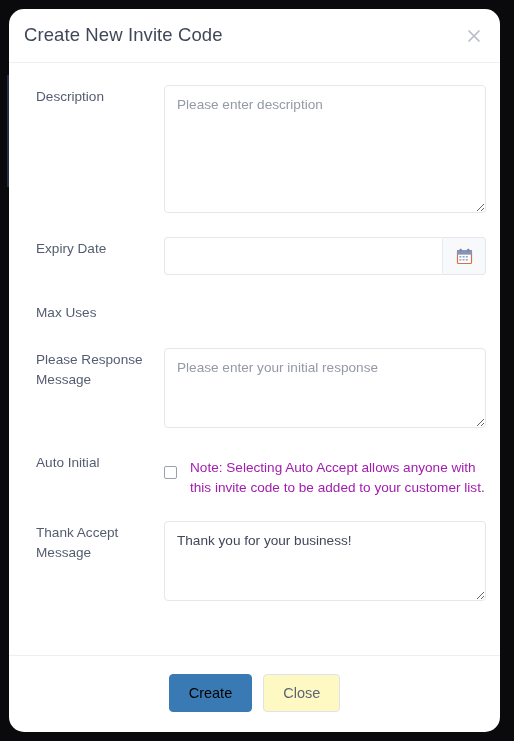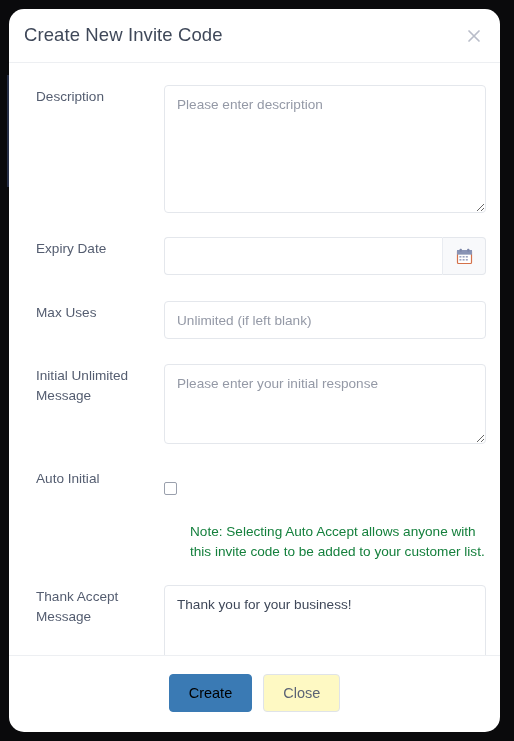--- a/index.html
+++ b/index.html
@@ -173,24 +173,23 @@
     border: 1px solid #9aa0ad;
     border-radius: 2px;
     background: #fff;
     margin-top: 14px;
     margin-right: 13px;
     cursor: pointer;
     box-sizing: border-box;
   }
   .note-text {
     font-size: 13.6px;
-    color: #15803d;
+    color: #a21caf;
     line-height: 19.5px;
     padding-top: 6px;
-    margin-top: 48px;
   }
 
   .gap-a { height: 24px; }
   .gap-b { height: 26px; }
   .gap-c { height: 25px; }
   .gap-d { height: 23px; }
   .gap-e { height: 24px; }
 
   
   .modal-footer {
@@ -270,29 +269,26 @@
             </svg>
           </div>
         </div>
       </div>
     </div>
 
     <div class="gap-b"></div>
 
     <div class="form-row">
       <div class="form-label">Max Uses</div>
-      <div class="form-control">
-        <input class="txt txt-single" type="text" placeholder="Unlimited (if left blank)" style="">
-      </div>
     </div>
 
     <div class="gap-c"></div>
 
     <div class="form-row">
-      <div class="form-label">Initial Unlimited Message</div>
+      <div class="form-label">Please Response Message</div>
       <div class="form-control">
         <textarea class="ta ta-small" placeholder="Please enter your initial response" style=""></textarea>
       </div>
     </div>
 
     <div class="gap-d"></div>
 
     <div class="form-row">
       <div class="form-label">Auto Initial</div>
       <div class="form-control">

